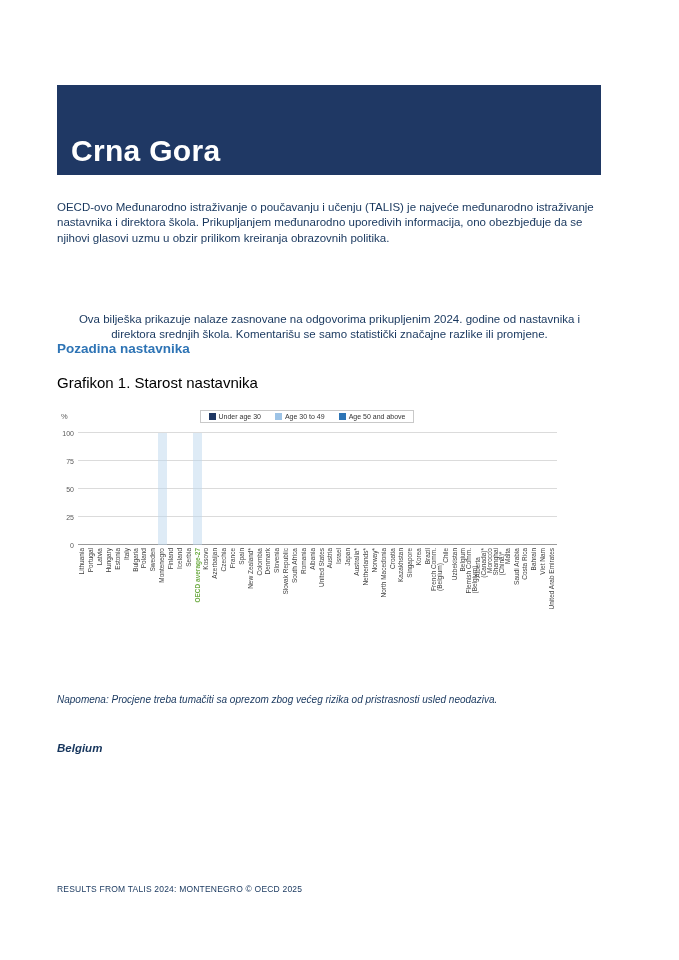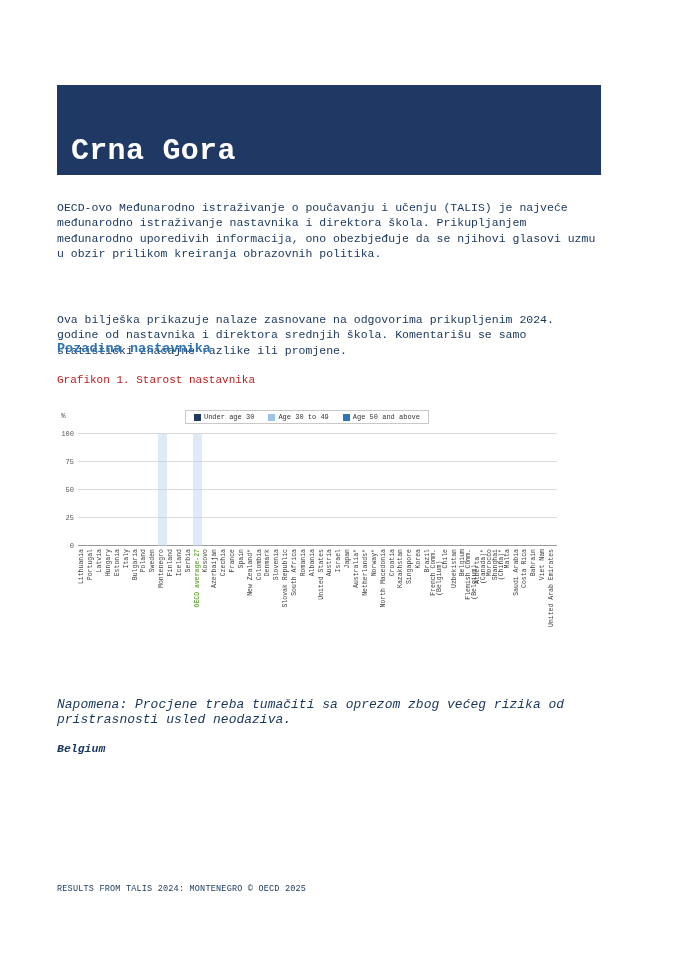--- a/index.html
+++ b/index.html
@@ -1,31 +1,31 @@
 <!DOCTYPE html>
 <html><head>
 <meta charset="utf-8">
 <style>
   html,body{margin:0;padding:0;background:#ffffff;}
   .page{
     position:relative;width:679px;height:960px;background:#ffffff;
-    font-family:Liberation Mono, monospace;color:#17365D;overflow:hidden;
+    font-family:Liberation Sans, sans-serif;color:#17365D;overflow:hidden;
   }
   .banner{
     position:absolute;left:57px;top:85px;width:544px;height:90px;
     background:#1F3864;display:flex;align-items:flex-end;
     padding:0 0 9px 14px;box-sizing:border-box;
   }
   .banner-title{color:#ffffff;font-size:30px;font-weight:bold;letter-spacing:.3px;line-height:1;}
   .para{position:absolute;left:57px;width:545px;font-size:11.5px;line-height:15.5px;color:#17365D;text-align:left;}
   .p1{top:188px;}
   .p2{top:244px;}
-  .p3{top:300px;}
+  .p3{top:300px;text-align:center;}
   .section-heading{position:absolute;left:57px;top:341px;font-size:13.5px;font-weight:bold;color:#2E74B5;}
-  .figure-caption{position:absolute;left:57px;top:374px;font-size:11px;color:#b91c1c;}
+  .figure-caption{position:absolute;left:57px;top:374px;font-size:15px;color:#000000;}
 
   .chart{position:absolute;left:57px;top:410px;width:500px;height:240px;}
   .pct-label{position:absolute;left:4px;top:2px;font-size:7.5px;color:#595959;}
   .legend{
     display:flex;justify-content:center;gap:14px;
     width:max-content;margin:0 auto;border:1px solid #c9c9c9;
     padding:2px 8px;font-size:7px;color:#333333;align-items:center;
   }
   .legend-item{display:flex;align-items:center;gap:3px;}
   .swatch{display:inline-block;width:7px;height:7px;background:#888;}
@@ -37,21 +37,21 @@
   .gridline.baseline{background:#9a9a9a;}
   .highlight-band{position:absolute;top:0;bottom:0;opacity:.5;}
   .xlabels{position:absolute;left:21px;top:120px;width:479px;height:96px;display:flex;}
   .cat-cell{position:relative;height:96px;flex:0 0 auto;}
   .cat-label{
     position:absolute;top:1px;left:50%;
     transform:translateX(-50%) rotate(180deg);
     writing-mode:vertical-rl;white-space:pre;
     font-size:6.5px;line-height:6.5px;color:#404040;
   }
-  .note{position:absolute;left:57px;width:545px;font-size:13px;font-style:italic;color:#17365D;}
+  .note{position:absolute;left:57px;width:545px;font-size:10px;font-style:italic;color:#17365D;}
   .napomena{top:684px;}
   .izvor{top:713px;}
   .starost-heading{position:absolute;left:57px;top:742px;font-size:11.5px;font-weight:bold;font-style:italic;color:#17365D;}
   .starost-body{position:absolute;left:57px;top:769px;width:545px;font-size:11.5px;line-height:16px;color:#17365D;}
   .footer{position:absolute;left:57px;top:884px;font-size:8.5px;color:#17365D;letter-spacing:.2px;}
 </style>
 </head>
 <body>
 
 <div class="page">

